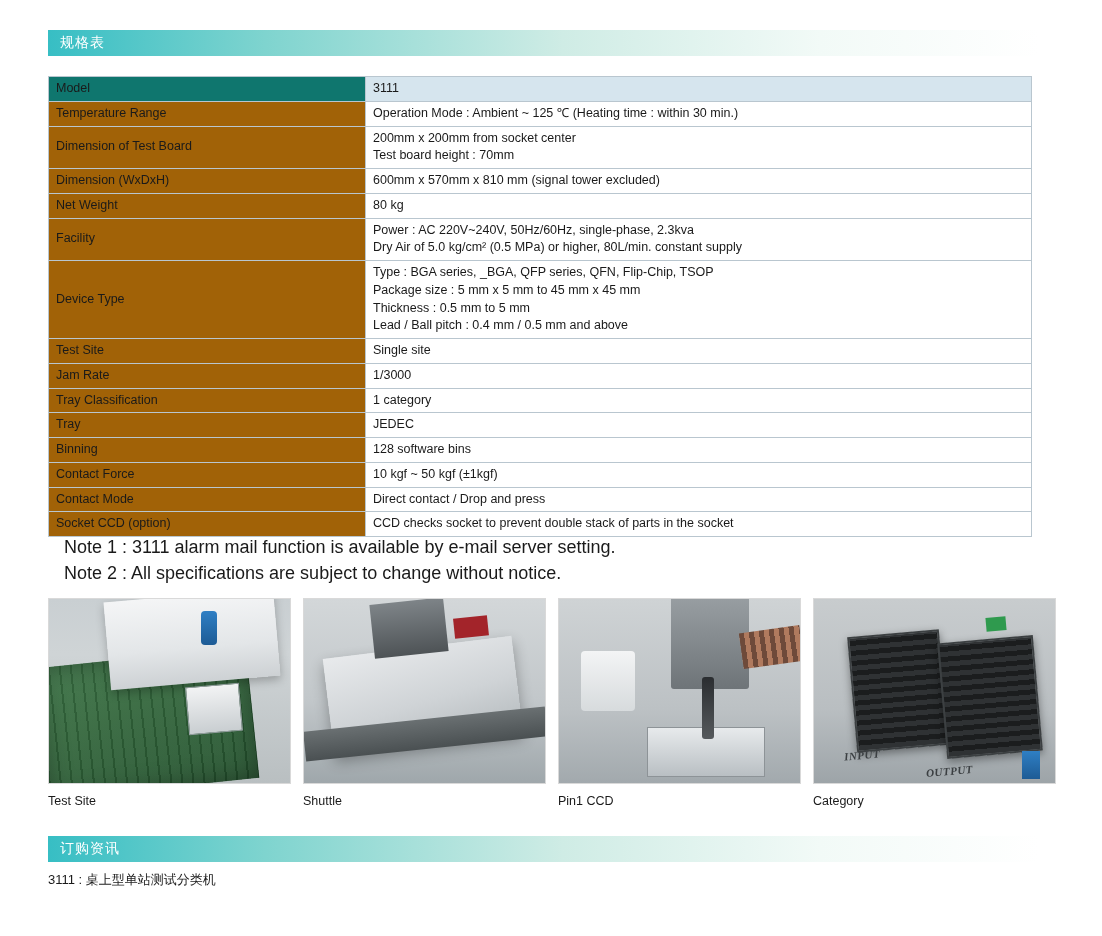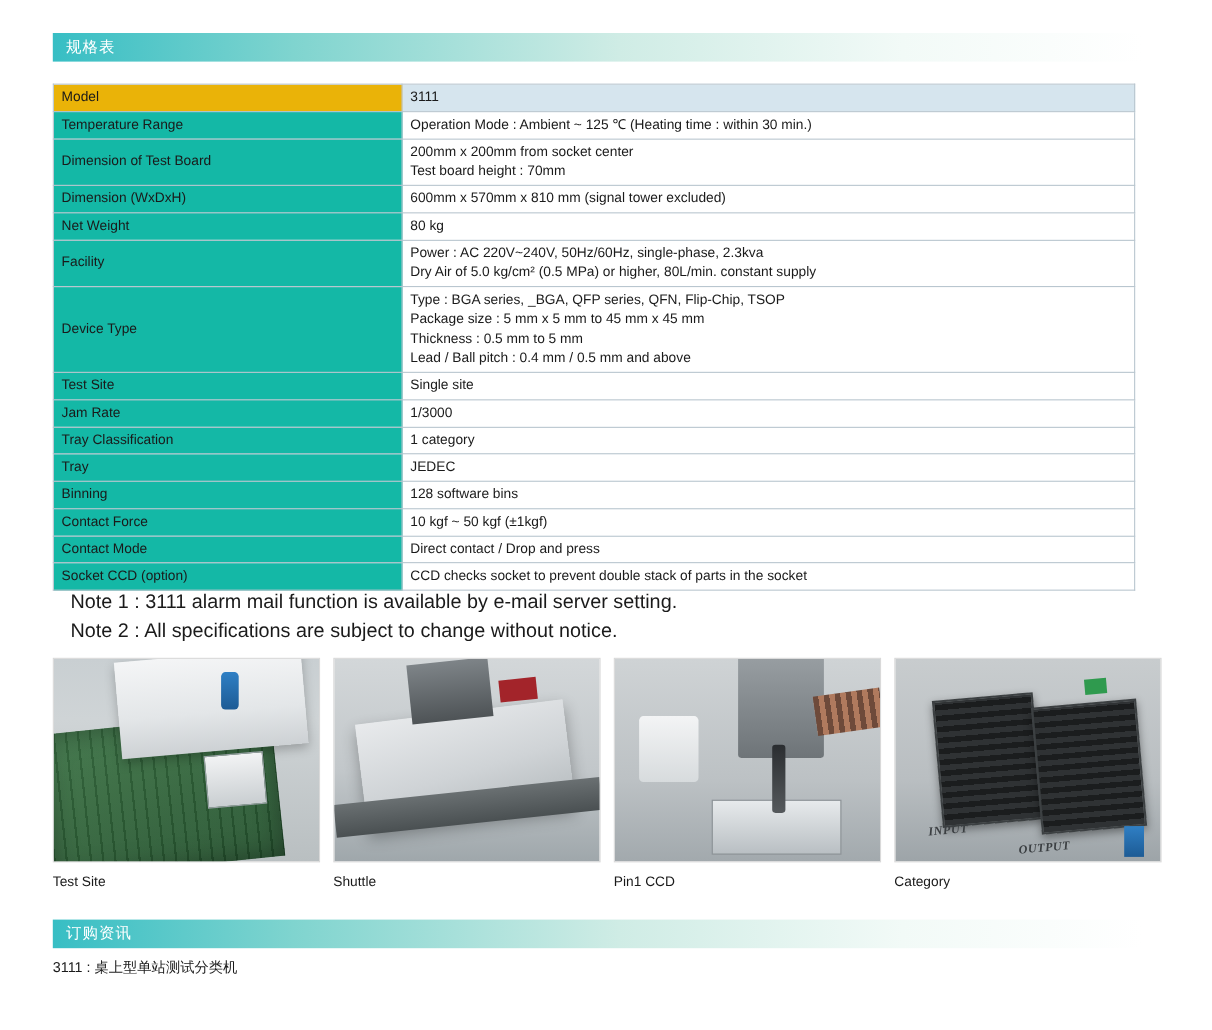--- a/index.html
+++ b/index.html
@@ -58,24 +58,24 @@
     line-height: 1.42;
   }
   .spec-table td.label {
     width: 302px;
   }
   .spec-table tr.head td {
     background: #d6e5ee;
     font-weight: normal;
   }
   .spec-table tr td:first-child {
-    background: #14b8a6;
+    background: #a16207;
   }
   .spec-table tr.head td:first-child {
-    background: #eab308;
+    background: #0f766e;
   }
   .multiline { white-space: pre-line; }
 
   
   .notes {
     position: absolute;
     left: 48px;
     top: 534px;
     font-size: 18px;
     line-height: 1.45;

